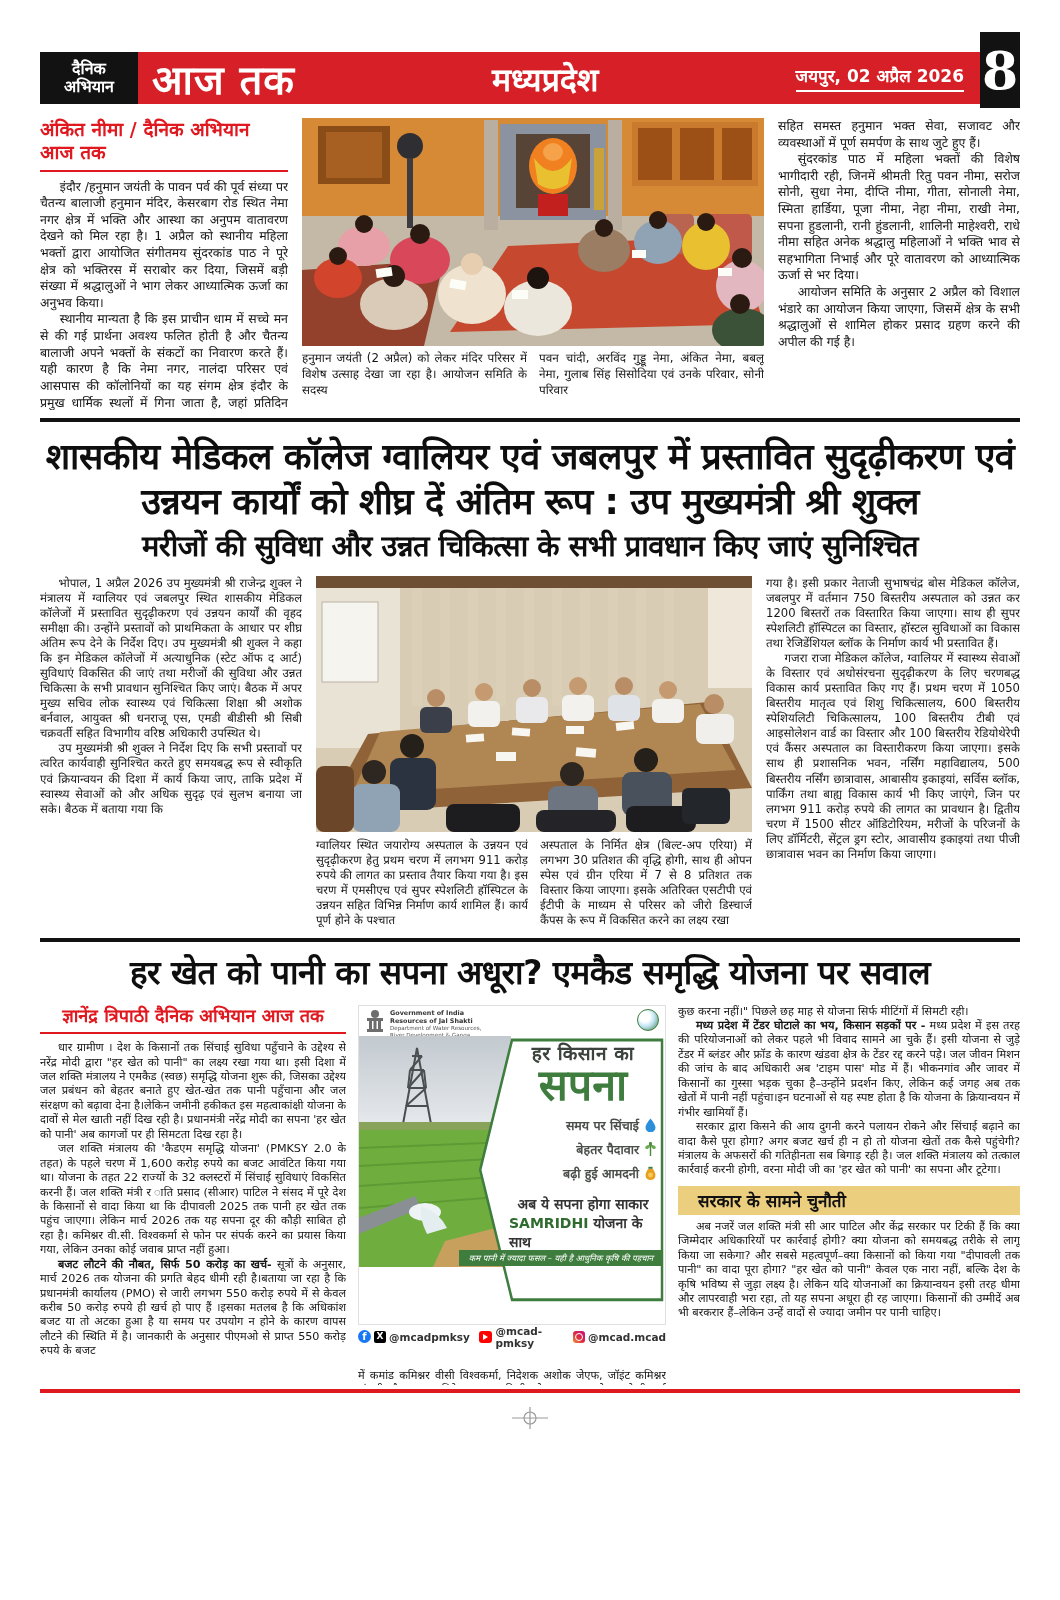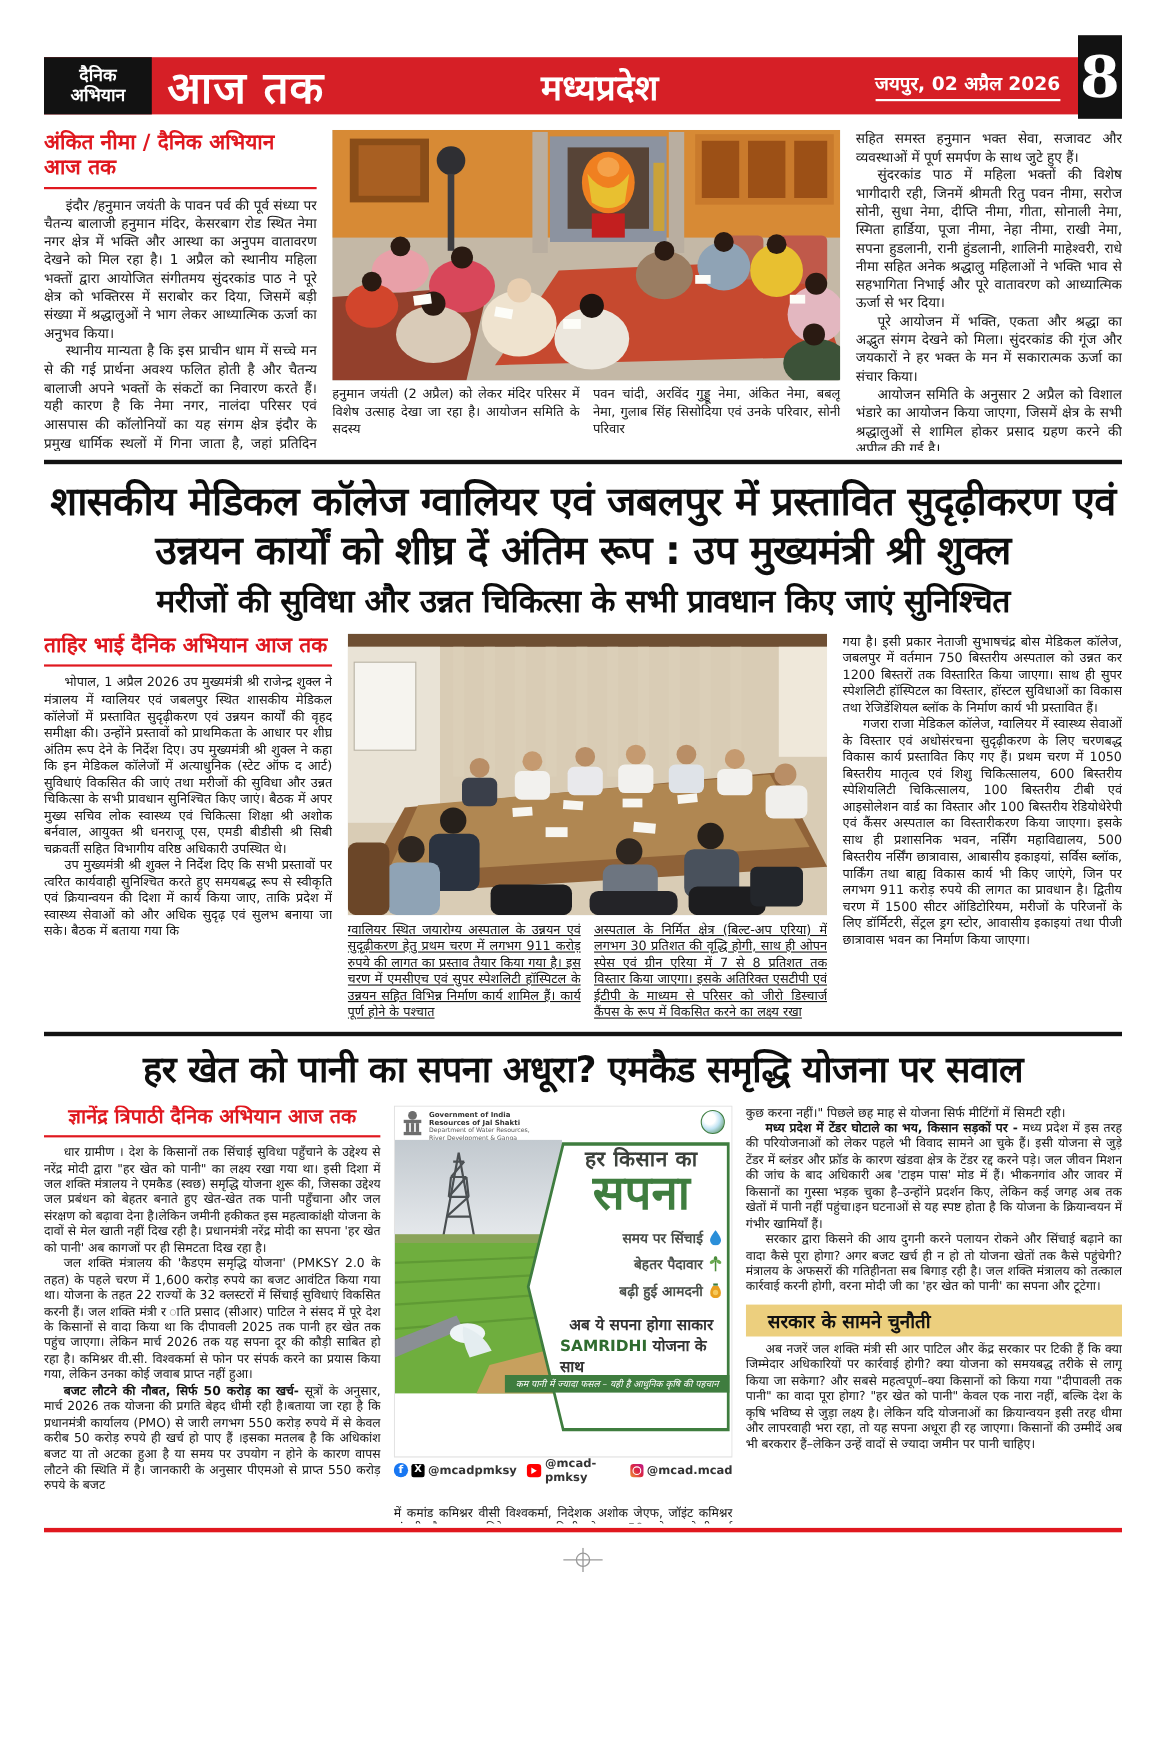--- a/index.html
+++ b/index.html
@@ -44,21 +44,21 @@
   .photo{background:#ddd;overflow:hidden;}
   .photo svg{display:block;width:100%;height:100%;}
 
   
   .a1 .cols{height:292px;}
   .a1 .c-left{width:248px;flex:0 0 auto;}
   .a1 .c-mid{width:462px;flex:0 0 auto;}
   .a1 .c-right{flex:1;}
   .a2 .cols{height:354px;}
   .a2 .c-left{width:262px;flex:0 0 auto;}
-  .a2 .c-mid{width:436px;flex:0 0 auto;text-decoration:underline;}
+  .a2 .c-mid{width:436px;flex:0 0 auto;}
   .a2 .c-right{flex:1;}
   .a2 .midcols{display:flex;gap:12px;margin-top:6px;}
   .a2 .midcols>div{flex:1;overflow:hidden;}
   .a3 .cols{height:380px;gap:12px;}
   .a3 .c-left{width:306px;flex:0 0 auto;}
   .a3 .c-mid{width:308px;flex:0 0 auto;}
   .a3 .c-right{flex:1;}
   .challenge-h{background:#eccf7e;font-weight:bold;font-size:17px;padding:3px 20px;margin:8px 0 5px 0;color:#111;}
 
   
@@ -183,33 +183,31 @@
           </svg>
         </div>
         <div class="caption">
           <div>हनुमान जयंती (2 अप्रैल) को लेकर मंदिर परिसर में विशेष उत्साह देखा जा रहा है। आयोजन समिति के सदस्य</div>
           <div>पवन चांदी, अरविंद गुड्डू नेमा, अंकित नेमा, बबलू नेमा, गुलाब सिंह सिसोदिया एवं उनके परिवार, सोनी परिवार</div>
         </div>
       </div>
       <div class="col c-right">
         <p class="bp noindent">सहित समस्त हनुमान भक्त सेवा, सजावट और व्यवस्थाओं में पूर्ण समर्पण के साथ जुटे हुए हैं।</p>
         <p class="bp">सुंदरकांड पाठ में महिला भक्तों की विशेष भागीदारी रही, जिनमें श्रीमती रितु पवन नीमा, सरोज सोनी, सुधा नेमा, दीप्ति नीमा, गीता, सोनाली नेमा, स्मिता हार्डिया, पूजा नीमा, नेहा नीमा, राखी नेमा, सपना हुडलानी, रानी हुंडलानी, शालिनी माहेश्वरी, राधे नीमा सहित अनेक श्रद्धालु महिलाओं ने भक्ति भाव से सहभागिता निभाई और पूरे वातावरण को आध्यात्मिक ऊर्जा से भर दिया।</p>
-        <p class="bp">पूरे आयोजन में भक्ति, एकता और श्रद्धा का अद्भुत संगम देखने को मिला। सुंदरकांड की गूंज और जयकारों ने हर भक्त के मन में सकारात्मक ऊर्जा का संचार किया।</p>
         <p class="bp">आयोजन समिति के अनुसार 2 अप्रैल को विशाल भंडारे का आयोजन किया जाएगा, जिसमें क्षेत्र के सभी श्रद्धालुओं से शामिल होकर प्रसाद ग्रहण करने की अपील की गई है।</p>
       </div>
     </div>
     <div class="rule-black"></div>
   </div>
 
   <div class="a2">
     <div class="headline h2a">शासकीय मेडिकल कॉलेज ग्वालियर एवं जबलपुर में  प्रस्तावित सुदृढ़ीकरण एवं उन्नयन कार्यों को शीघ्र दें अंतिम रूप :  उप मुख्यमंत्री श्री शुक्ल</div>
     <div class="headline h2sub">मरीजों की सुविधा और उन्नत चिकित्सा के सभी प्रावधान किए जाएं सुनिश्चित</div>
     <div class="cols">
       <div class="col c-left">
-        <div class="byline">ताहिर भाई दैनिक अभियान आज तक</div>
         <p class="bp">भोपाल, 1 अप्रैल 2026 उप मुख्यमंत्री श्री राजेन्द्र शुक्ल ने मंत्रालय में ग्वालियर एवं जबलपुर स्थित शासकीय मेडिकल कॉलेजों में प्रस्तावित सुदृढ़ीकरण एवं उन्नयन कार्यों की वृहद समीक्षा की। उन्होंने प्रस्तावों को प्राथमिकता के आधार पर शीघ्र अंतिम रूप देने के निर्देश दिए। उप मुख्यमंत्री श्री शुक्ल ने कहा कि इन मेडिकल कॉलेजों में अत्याधुनिक (स्टेट ऑफ द आर्ट) सुविधाएं विकसित की जाएं तथा मरीजों की सुविधा और उन्नत चिकित्सा के सभी प्रावधान सुनिश्चित किए जाएं। बैठक में अपर मुख्य सचिव लोक स्वास्थ्य एवं चिकित्सा शिक्षा श्री अशोक बर्नवाल, आयुक्त श्री धनराजू एस, एमडी बीडीसी श्री सिबी चक्रवर्ती सहित विभागीय वरिष्ठ अधिकारी उपस्थित थे।</p>
         <p class="bp">उप मुख्यमंत्री श्री शुक्ल ने निर्देश दिए कि सभी प्रस्तावों पर त्वरित कार्यवाही सुनिश्चित करते हुए समयबद्ध रूप से स्वीकृति एवं क्रियान्वयन की दिशा में कार्य किया जाए, ताकि प्रदेश में स्वास्थ्य सेवाओं को और अधिक सुदृढ़ एवं सुलभ बनाया जा सके। बैठक में बताया गया कि</p>
       </div>
       <div class="col c-mid">
         <div class="photo" style="height:256px;">
           <svg viewBox="0 0 436 256" preserveAspectRatio="none">
             <rect width="436" height="256" fill="#d9ccb5"></rect>
             <rect width="436" height="12" fill="#6e4f33"></rect>
             <g fill="#dbcfb8">
               <rect x="96" y="12" width="10" height="118"></rect>

